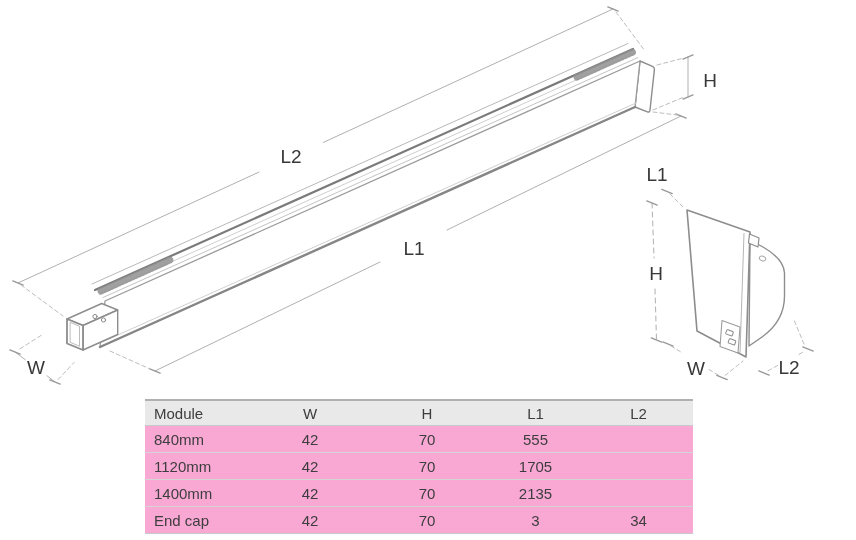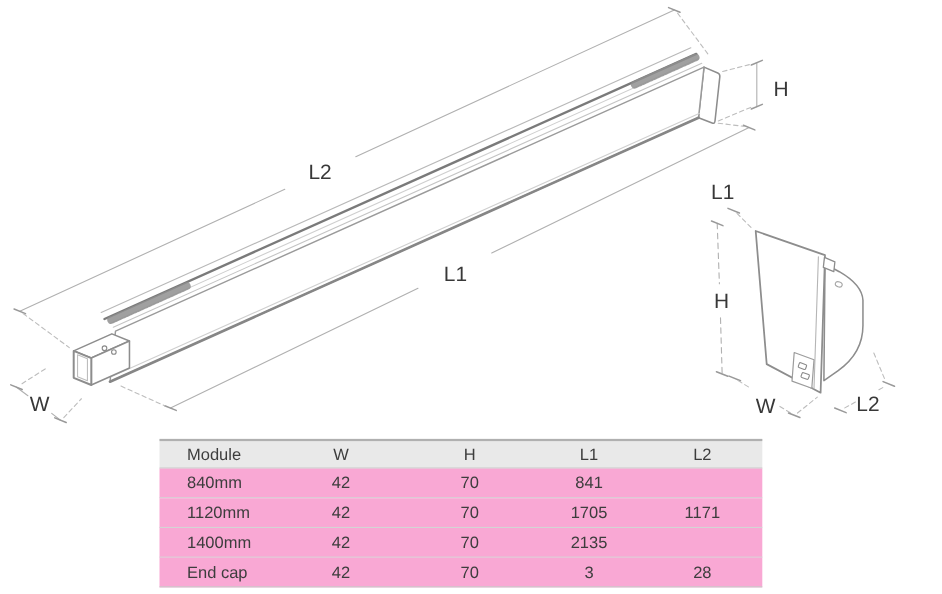--- a/index.html
+++ b/index.html
@@ -8,21 +8,21 @@
   .drawing-svg{position:absolute;left:0;top:0;}
   .drawing-svg text{font-family:"Liberation Sans",sans-serif;font-size:19px;fill:#383838;}
   
   .spec-table{position:absolute;left:145px;top:399px;width:548px;font-size:15px;color:#3d3d3d;}
   .thead{display:grid;grid-template-columns:108px 114px 120px 97px 109px;align-items:center;
          height:24px;background:#e9e9e9;border-top:2px solid #b0b0b0;border-bottom:1px solid #c9c9c9;}
   .trow{display:grid;grid-template-columns:108px 114px 120px 97px 109px;align-items:center;
         height:26px;border-bottom:1px solid #d4d4d4;background:#f9a8d4;}
   .trow:last-child{border-bottom:1px solid #c9c9c9;}
   .cell{text-align:center;white-space:nowrap;}
-  .cell-module{text-align:left;padding-left:25px;}
+  .cell-module{text-align:left;padding-left:9px;}
   .trow:nth-of-type(1) .cell-module{padding-left:18px;}
 </style>
 </head>
 <body>
 
 <div class="stage">
 
   <svg class="drawing-svg" width="856" height="400" viewBox="0 0 856 400">
 
     <g fill="none" stroke-linecap="round" stroke-linejoin="round">
@@ -148,36 +148,35 @@
       <div class="cell cell-module">Module</div>
       <div class="cell">W</div>
       <div class="cell">H</div>
       <div class="cell">L1</div>
       <div class="cell">L2</div>
     </div>
     <div class="trow">
       <div class="cell cell-module">840mm</div>
       <div class="cell">42</div>
       <div class="cell">70</div>
-      <div class="cell">841</div>
+      <div class="cell">555</div>
     </div>
     <div class="trow">
       <div class="cell cell-module">1120mm</div>
       <div class="cell">42</div>
       <div class="cell">70</div>
       <div class="cell">1705</div>
-      <div class="cell">1171</div>
     </div>
     <div class="trow">
       <div class="cell cell-module">1400mm</div>
       <div class="cell">42</div>
       <div class="cell">70</div>
       <div class="cell">2135</div>
     </div>
     <div class="trow">
       <div class="cell cell-module">End cap</div>
       <div class="cell">42</div>
       <div class="cell">70</div>
       <div class="cell">3</div>
-      <div class="cell">28</div>
+      <div class="cell">34</div>
     </div>
   </div>
 </div>
 
 </body></html>

